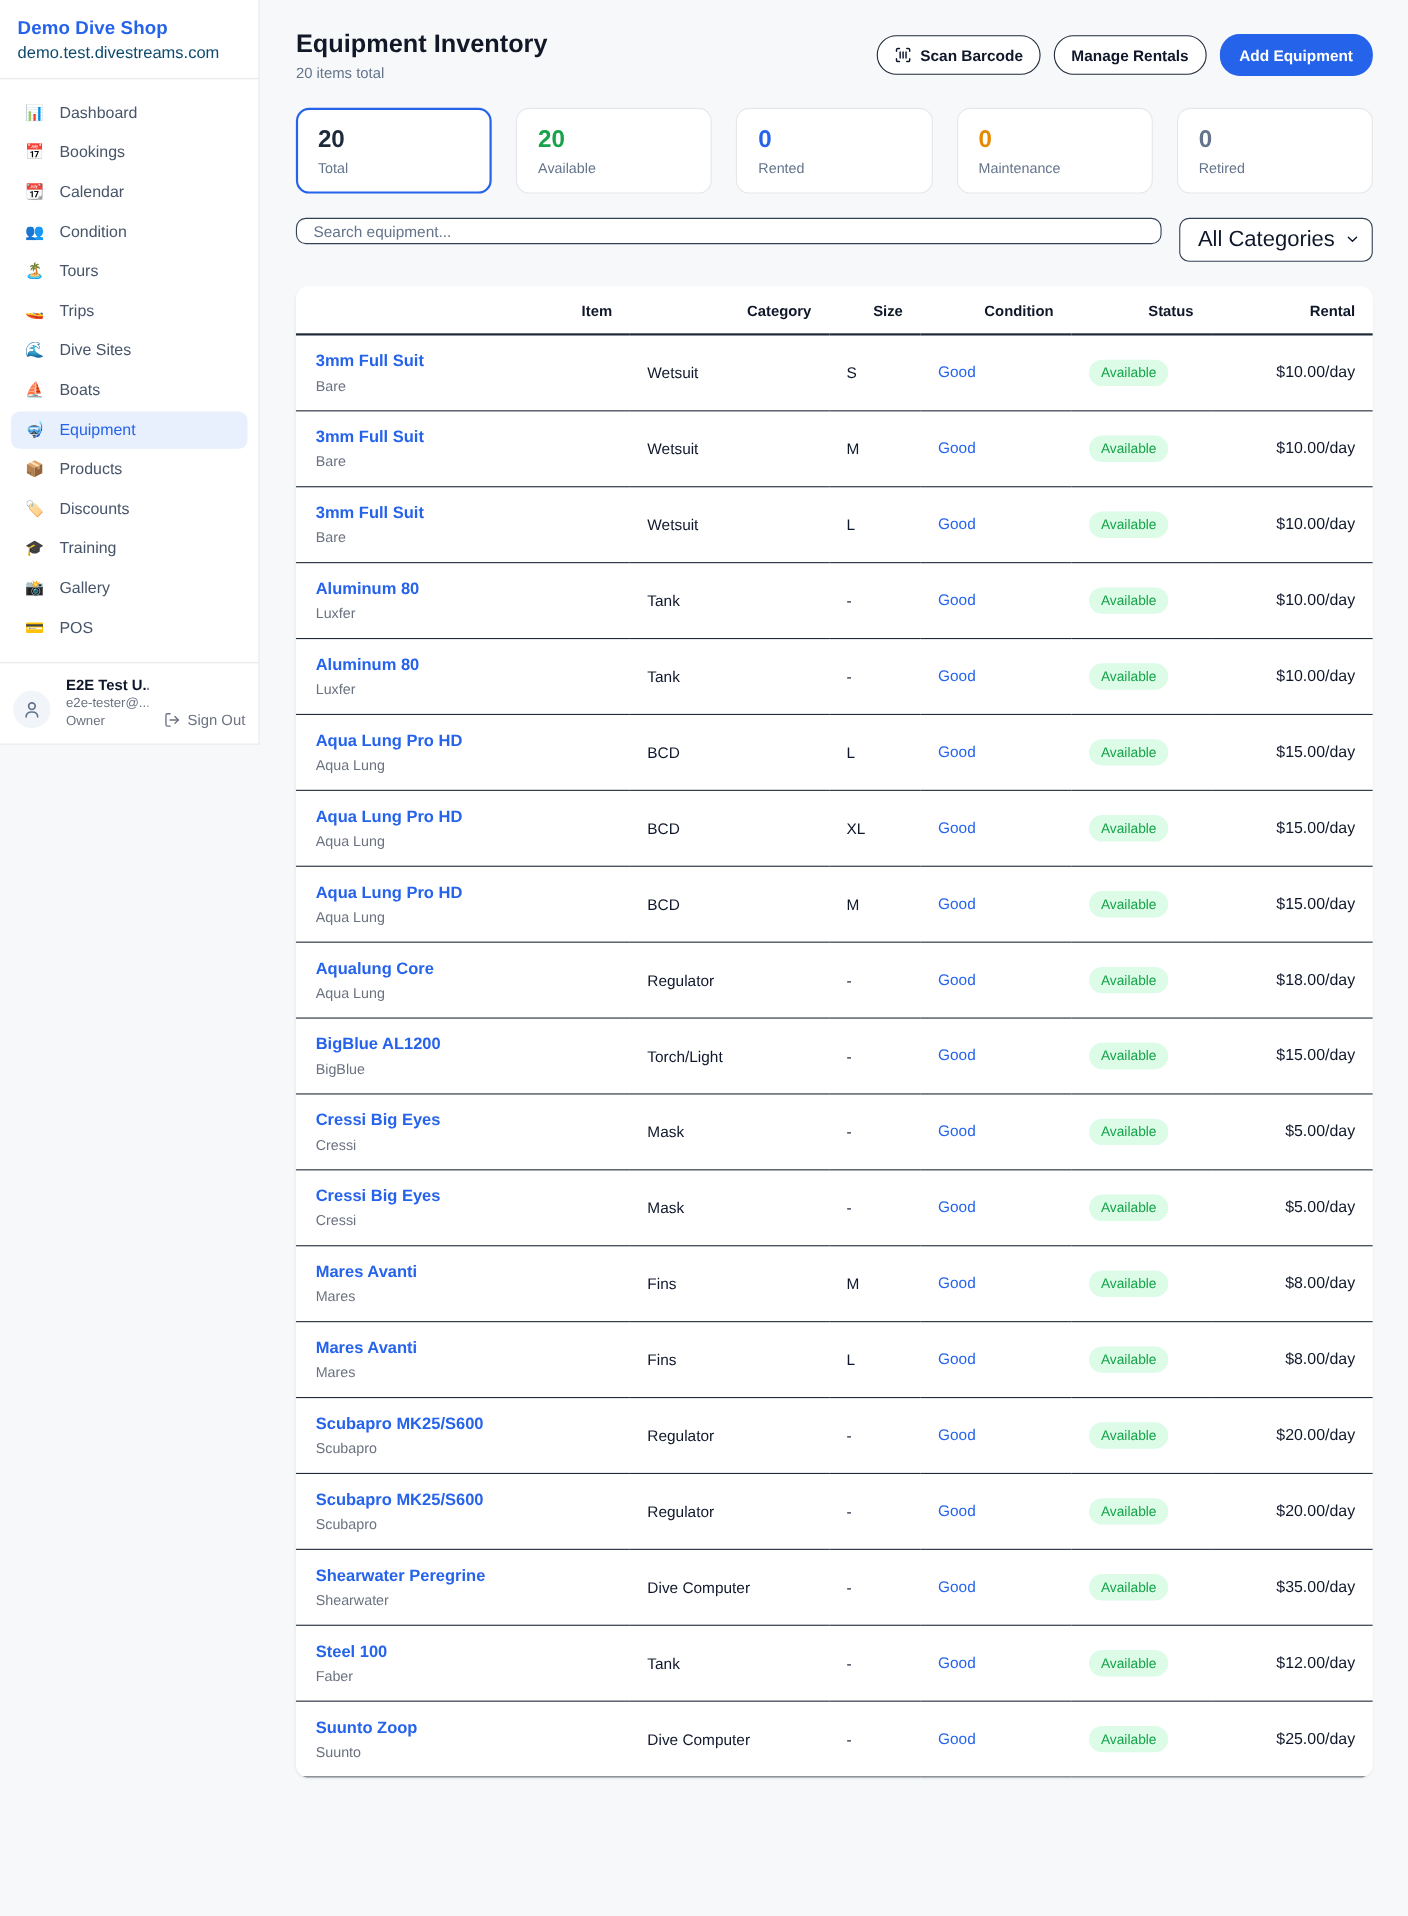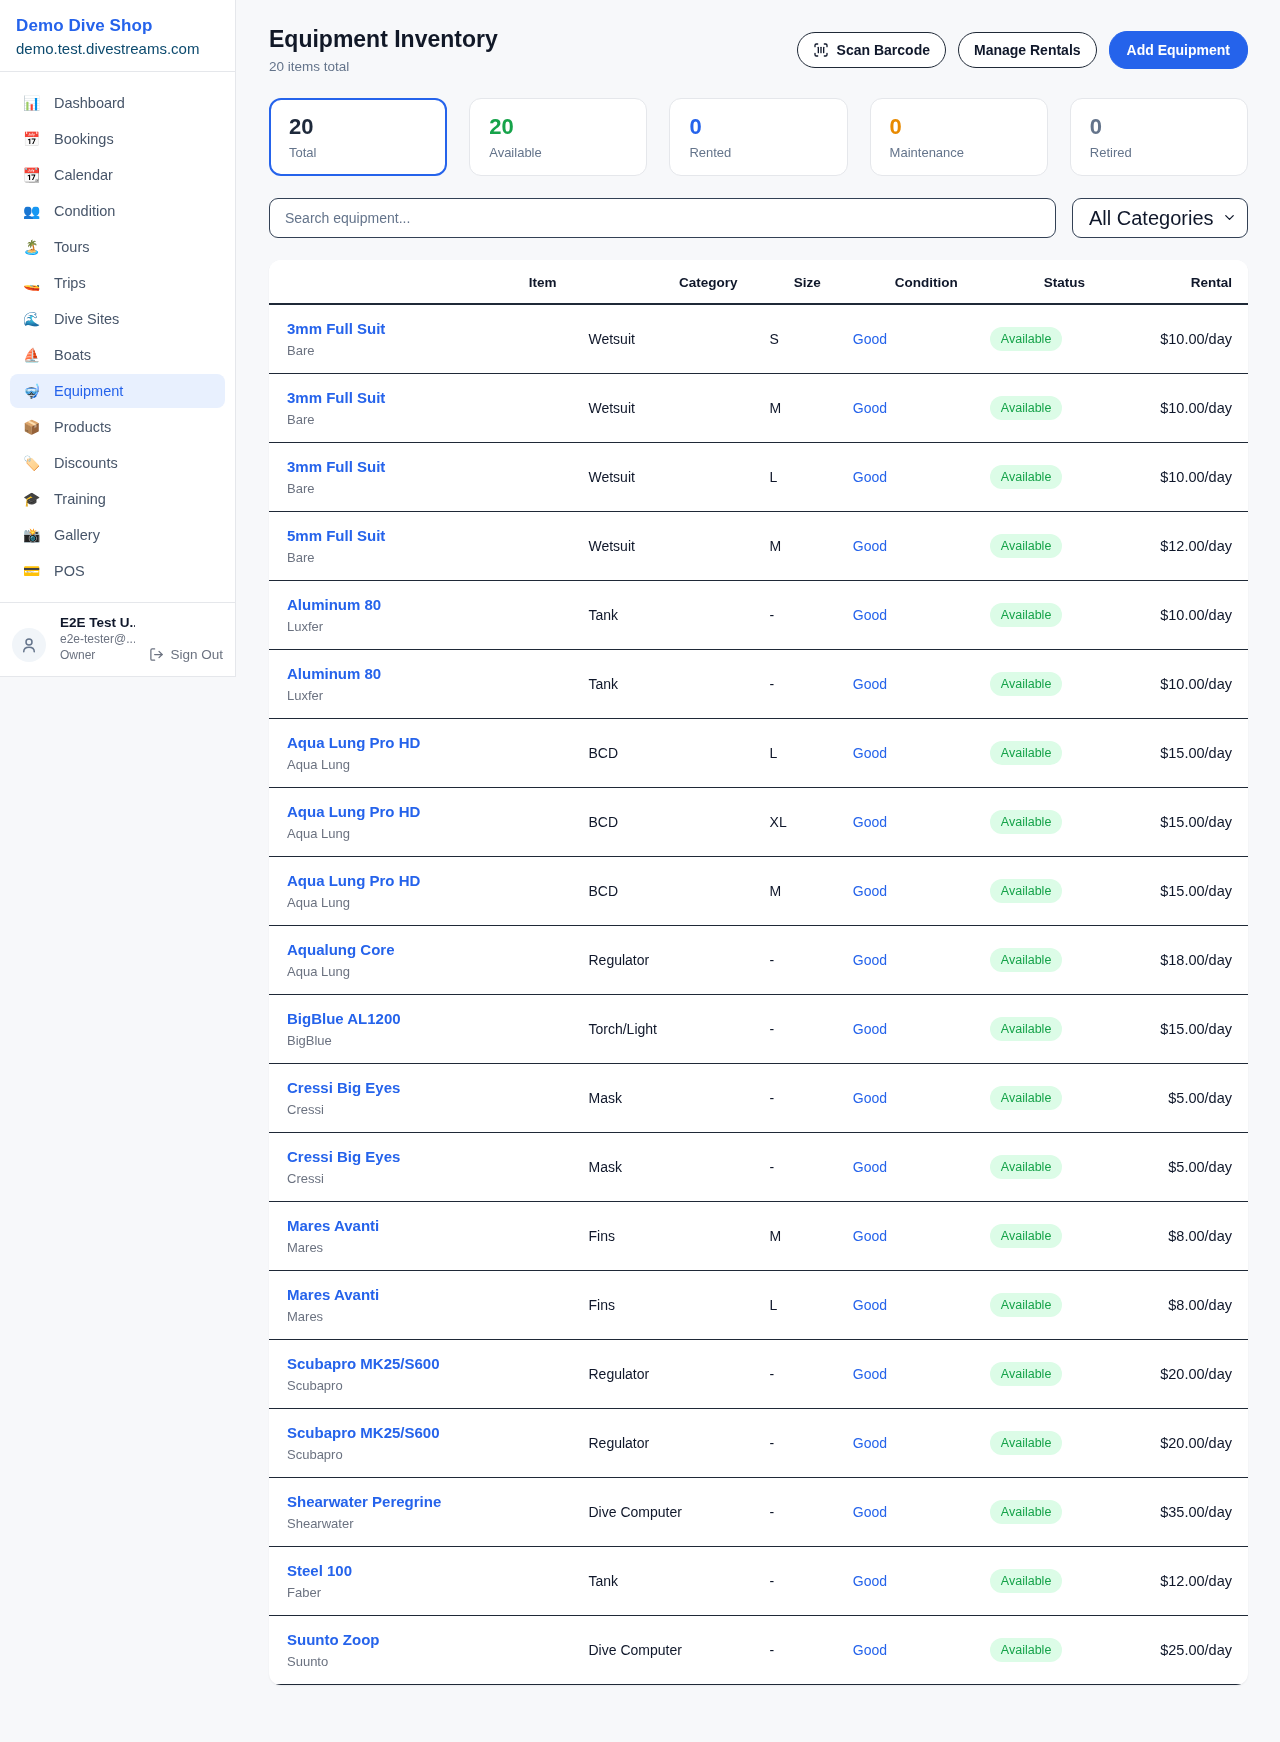--- a/index.html
+++ b/index.html
@@ -57,21 +57,21 @@
   .stats-row { display:flex; gap:22px; margin-top:24px; }
   .stat-card { flex:1; background:#ffffff; border:1px solid #e5e7eb; border-radius:12px;
     padding:15px 19px; cursor:pointer; }
   .stat-card.selected { border:2px solid #2563eb; padding:14px 18px; }
   .stat-value { font-size:22px; font-weight:800; }
   .stat-label { font-size:13px; color:#64748b; margin-top:5px; }
 
   
   .filter-row { display:flex; gap:16px; margin-top:22px; }
   .search-input {
-    flex:1; height:40px; border:1px solid #334155; border-radius:9px; background:#ffffff;
+    flex:1; height:24px; border:1px solid #334155; border-radius:9px; background:#ffffff;
     padding:0 15px; font-size:14px; font-family:inherit; color:#0f172a; outline:none;
   }
   .search-input::placeholder { color:#64748b; }
   .select-wrap { position:relative; width:176px; }
   .category-select {
     width:100%; height:40px; border:1px solid #334155; border-radius:9px; background:#ffffff;
     font-size:20px; font-family:inherit; color:#0f172a; padding:0 34px 0 16px;
     appearance:none; -webkit-appearance:none; cursor:pointer;
   }
   .select-chevron { position:absolute; right:11px; top:12px; pointer-events:none; line-height:0; }
@@ -338,35 +338,20 @@
     <td class="c-size">L</td>
     <td class="c-cond">
       <a class="cond-link">Good</a>
     </td>
     <td class="c-status">
       <span class="badge">Available</span>
     </td>
     <td class="c-rent">$10.00/day</td>
   </tr>
 
-  <tr class="trow">
-    <td class="c-item">
-      <a class="item-link">5mm Full Suit</a>
-      <div class="item-brand">Bare</div>
-    </td>
-    <td class="c-cat">Wetsuit</td>
-    <td class="c-size">M</td>
-    <td class="c-cond">
-      <a class="cond-link">Good</a>
-    </td>
-    <td class="c-status">
-      <span class="badge">Available</span>
-    </td>
-    <td class="c-rent">$12.00/day</td>
-  </tr>
 
   <tr class="trow">
     <td class="c-item">
       <a class="item-link">Aluminum 80</a>
       <div class="item-brand">Luxfer</div>
     </td>
     <td class="c-cat">Tank</td>
     <td class="c-size">-</td>
     <td class="c-cond">
       <a class="cond-link">Good</a>

